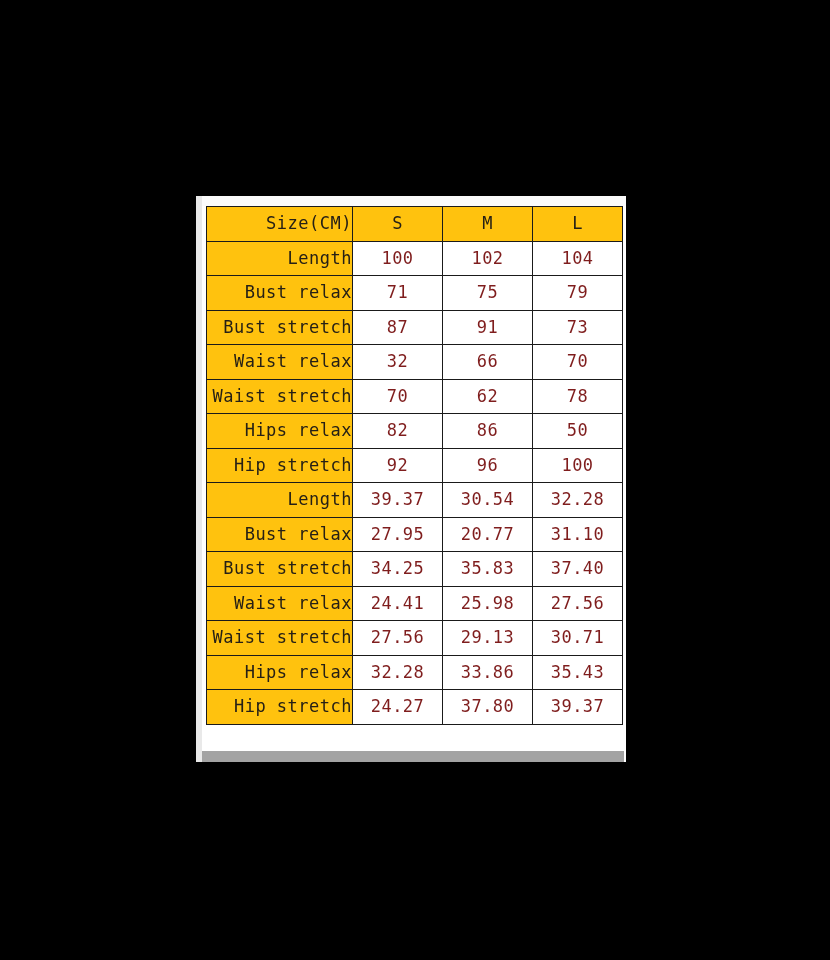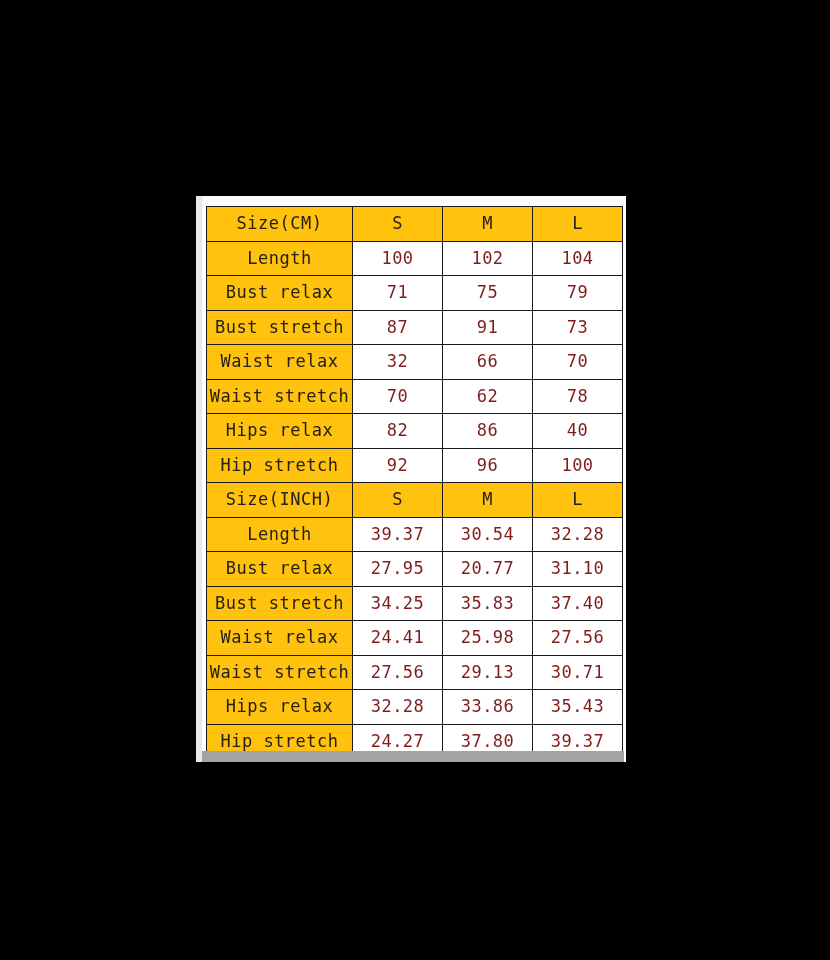--- a/index.html
+++ b/index.html
@@ -86,21 +86,21 @@
     overflow: hidden;
   }
 
   
   col.c-label { width: 146px; }
   col.c-size  { width: 90px; }
 
   td.label-cell {
     background: #FFC20E;
     color: #262016;
-    text-align: center;
+    text-align: right;
     padding-left: 7px;
     font-size: 16.5px;
   }
   td.value-cell {
     background: #ffffff;
     color: #7f1d1d;
     text-align: center;
     font-size: 17px;
   }
   td.header-size-cell {
@@ -167,36 +167,30 @@
           <td class="label-cell">Waist stretch</td>
           <td class="value-cell">70</td>
           <td class="value-cell">62</td>
           <td class="value-cell">78</td>
         </tr>
 
         <tr>
           <td class="label-cell">Hips relax</td>
           <td class="value-cell">82</td>
           <td class="value-cell">86</td>
-          <td class="value-cell">40</td>
+          <td class="value-cell">50</td>
         </tr>
 
         <tr>
           <td class="label-cell">Hip stretch</td>
           <td class="value-cell">92</td>
           <td class="value-cell">96</td>
           <td class="value-cell">100</td>
         </tr>
 
-        <tr>
-          <td class="label-cell">Size(INCH)</td>
-          <td class="header-size-cell">S</td>
-          <td class="header-size-cell">M</td>
-          <td class="header-size-cell">L</td>
-        </tr>
 
         <tr>
           <td class="label-cell">Length</td>
           <td class="value-cell">39.37</td>
           <td class="value-cell">30.54</td>
           <td class="value-cell">32.28</td>
         </tr>
 
         <tr>
           <td class="label-cell">Bust relax</td>

